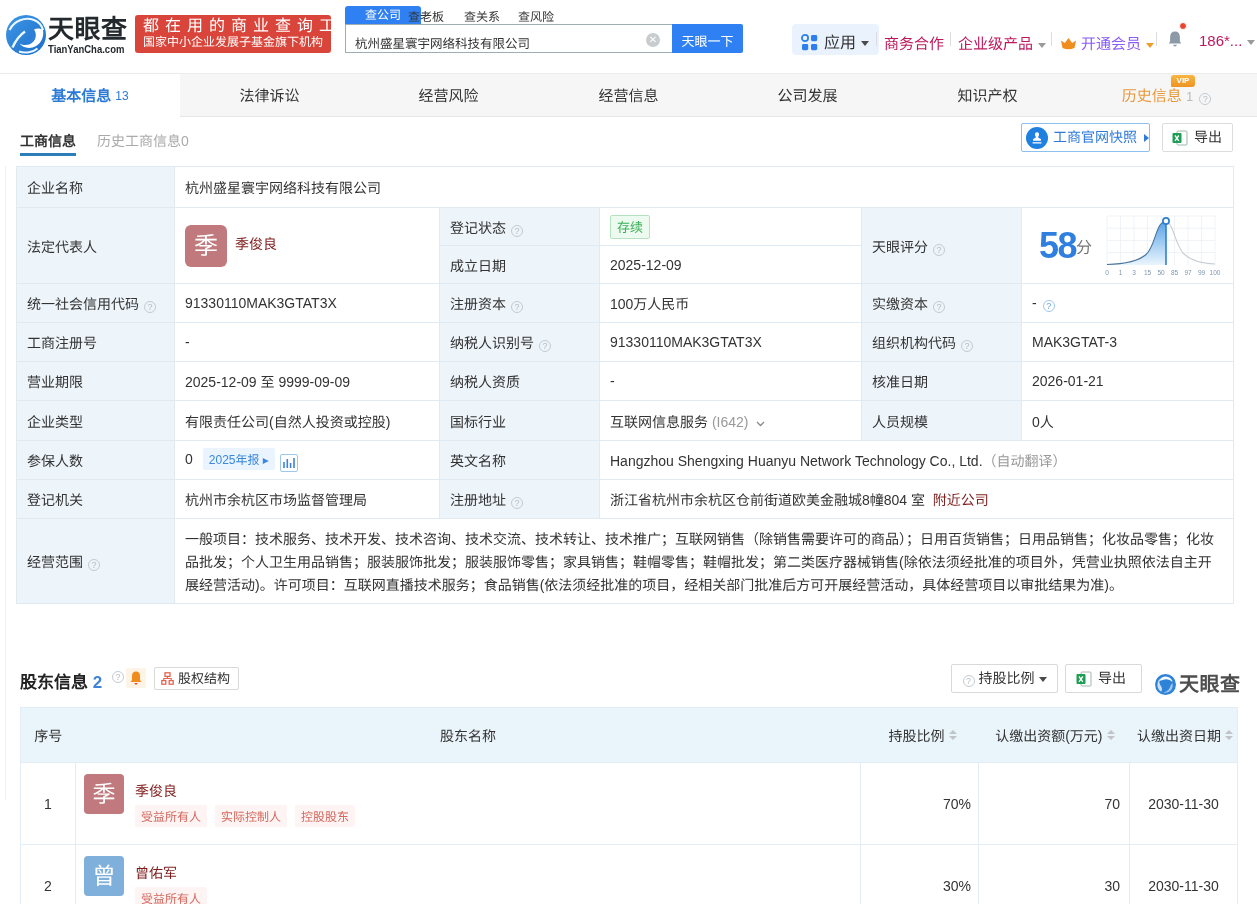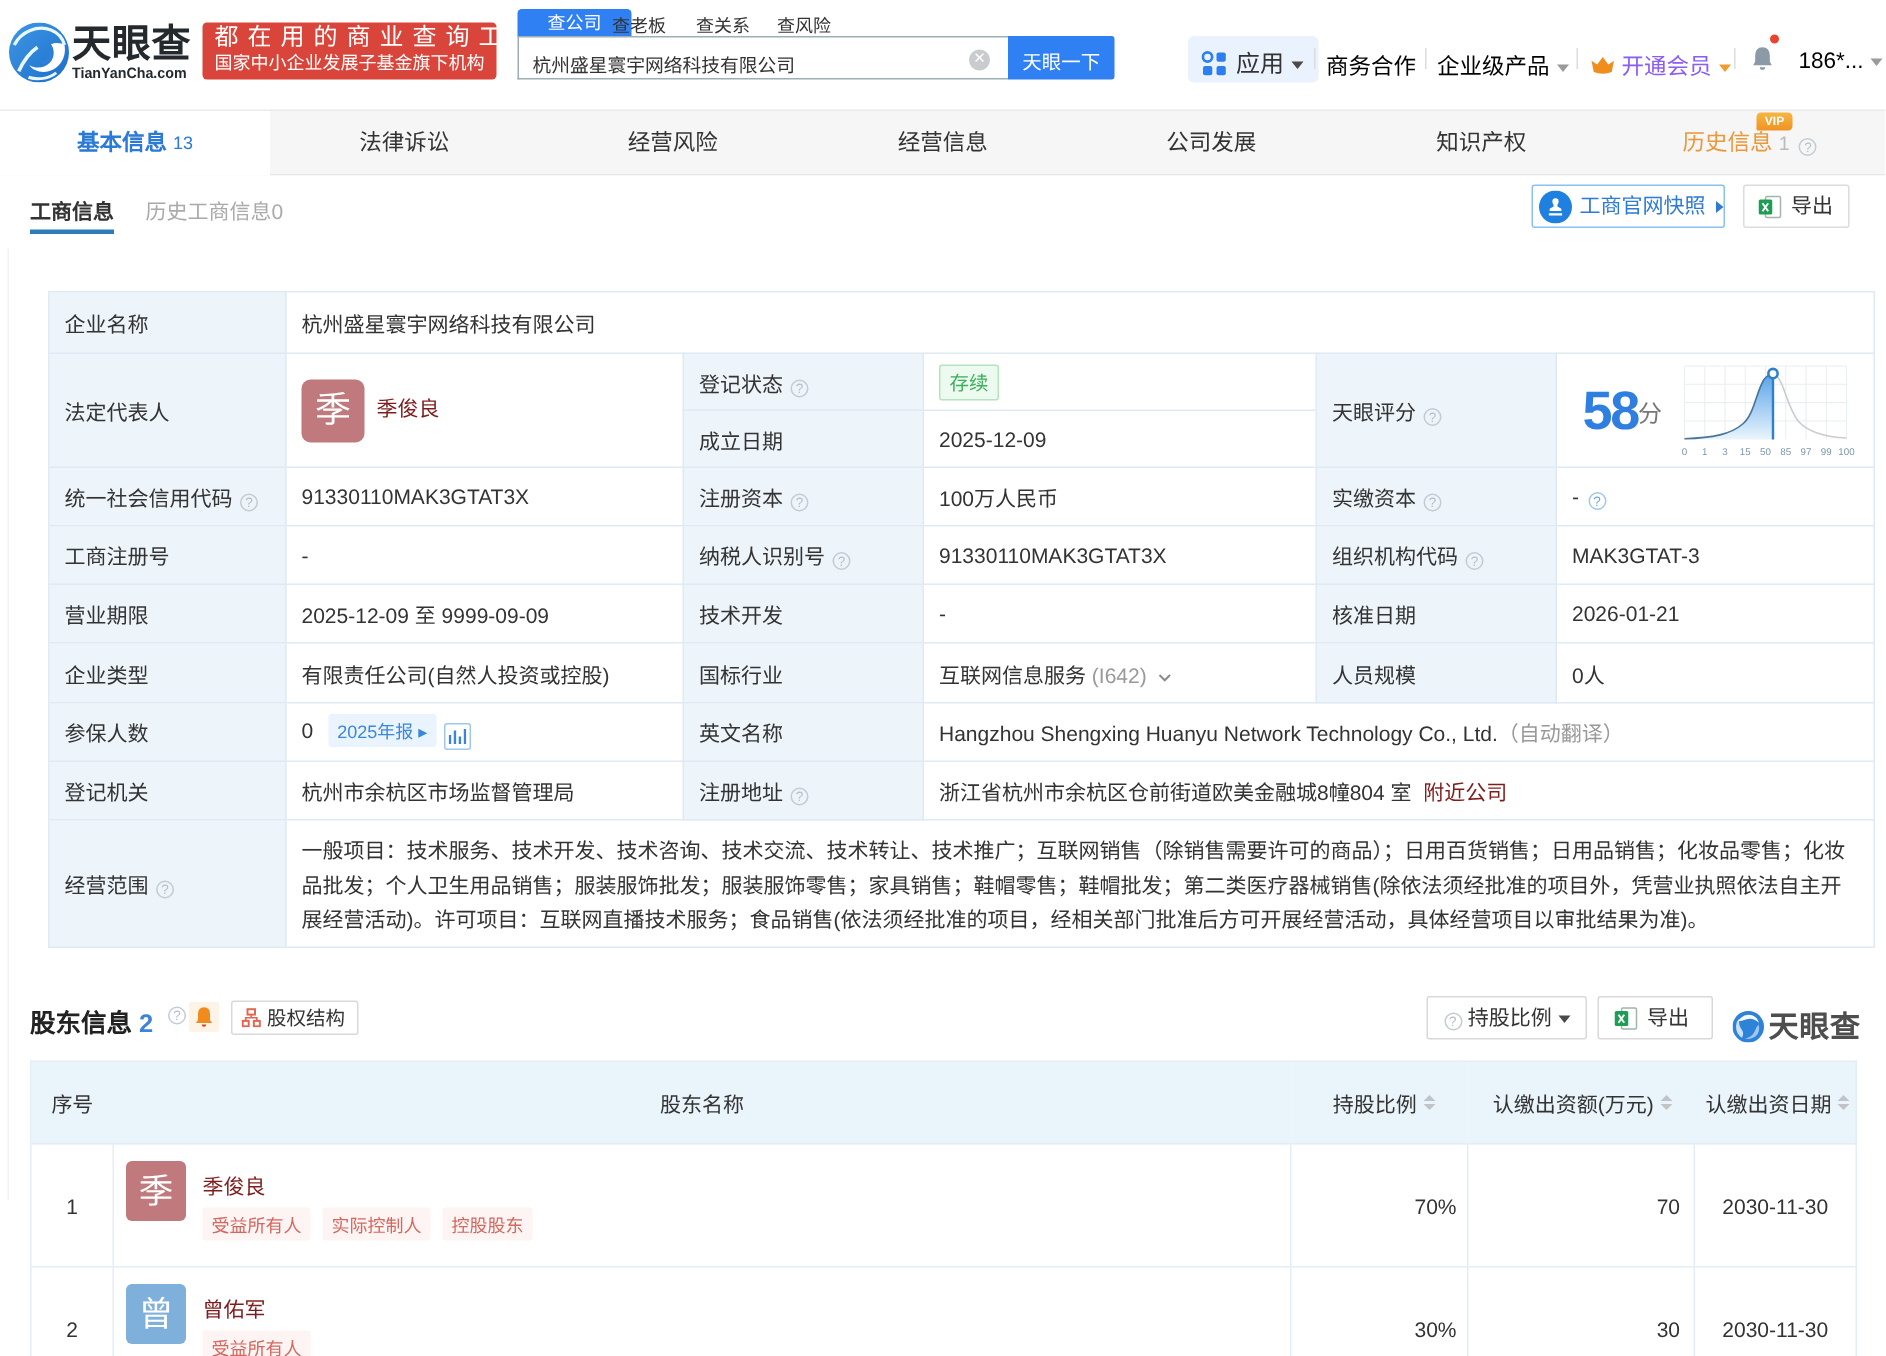--- a/index.html
+++ b/index.html
@@ -12,34 +12,34 @@
 #redbadge { background:#d9453a; border-radius:3px; color:#fff; width:196px; height:38px; padding:2px 0 0 8px; }
 #redbadge .l1 { font-size:16px; letter-spacing:6px; line-height:17px; white-space:nowrap; }
 #redbadge .l2 { font-size:12px; letter-spacing:0px; line-height:17px; white-space:nowrap; }
 .stab { display:inline-block; font-size:12px; color:#333; }
 #stab1 { background:#2f81f3; color:#fff; border-radius:3px 3px 0 0; text-align:center; }
 #searchinput { border:1px solid #9fadb5; border-right:none; background:#fff; font-size:12.5px; color:#333; padding:8px 0 0 9px; }
 #searchbtn { background:#2f81f3; color:#fff; font-size:13px; text-align:center; padding-top:7px; border-radius:0 2px 2px 0; }
 .clearicon { width:14px; height:14px; border-radius:50%; background:#c9ccce; color:#fff; font-size:10px; text-align:center; line-height:14px; }
 #appbox { background:#eaf2fd; border-radius:4px; height:31px; padding:5px 10px 0 9px; font-size:16px; color:#333; white-space:nowrap; }
 .hsep { width:1px; height:14px; background:#dcdcdc; }
-.hmenu { font-size:15px; color:#000000; white-space:nowrap; }
+.hmenu { font-size:15px; color:#be185d; white-space:nowrap; }
 .caret { display:inline-block; width:0; height:0; border-left:4px solid transparent; border-right:4px solid transparent; border-top:5px solid #4a4a4a; vertical-align:middle; margin-left:5px; }
 .caret.gray { border-top-color:#9a9a9a; }
 .caret.orange { border-top-color:#ef9c2d; }
 
 #navbar { top:73px; left:0; width:1257px; height:44px; background:#f6f6f6; border-top:1px solid #ececec; border-bottom:1px solid #e7e7e7; }
 .navtab { position:absolute; top:0; height:43px; line-height:43px; text-align:center; font-size:15px; color:#333; width:179px; }
 #navtab1 { left:0; width:180px; background:#fff; color:#2b7ad7; font-weight:bold; }
 #navtab1 sup { font-weight:normal; font-size:12px; color:#2b7ad7; vertical-align:1px; margin-left:4px; }
 
 #subtabs { top:117px; left:0; width:1257px; height:49px; background:#fff; }
 
 table { border-collapse:collapse; table-layout:fixed; }
-#infotable { position:absolute; top:166px; left:32px; width:1217px;margin-top:28px; }
+#infotable { position:absolute; top:166px; left:16px; width:1217px; }
 #infotable td { border:1px solid #dfeaf3; font-size:14px; color:#333; padding:0 10px; vertical-align:middle; }
 #infotable td.lbl { background:#edf4fa; }
 .qicon { display:inline-block; width:12px; height:12px; border:1px solid #c3ccd2; border-radius:50%; color:#b4bec6; font-size:9px; line-height:10px; text-align:center; vertical-align:-1px; margin-left:5px; background:transparent; }
 .blue { color:#7f1d1d; }
 .gray { color:#999; }
 .tag-green { display:inline-block; border:1px solid #b5e2c0; background:#edfaf0; color:#3bb159; font-size:13px; padding:1px 6px 2px; border-radius:2px; }
 .avatar { display:inline-block; width:38px; height:38px; border-radius:4px; color:#fff; text-align:center; }
 .tag-blue { display:inline-block; background:#e9f4fe; color:#3a87dd; font-size:12px; padding:2px 6px 3px; border-radius:2px; }
 
 .btn { position:absolute; border:1px solid #d9d9d9; border-radius:2px; background:#fff; font-size:14px; color:#333; }
@@ -217,21 +217,21 @@
           <td class="lbl">工商注册号</td>
           <td>-</td>
           <td class="lbl">纳税人识别号<span class="qicon">?</span></td>
           <td>91330110MAK3GTAT3X</td>
           <td class="lbl">组织机构代码<span class="qicon">?</span></td>
           <td>MAK3GTAT-3</td>
         </tr>
     <tr style="height:39px;">
           <td class="lbl">营业期限</td>
           <td>2025-12-09 至 9999-09-09</td>
-          <td class="lbl">技术开发</td>
+          <td class="lbl">纳税人资质</td>
           <td>-</td>
           <td class="lbl">核准日期</td>
           <td>2026-01-21</td>
         </tr>
     <tr style="height:40px;">
           <td class="lbl">企业类型</td>
           <td>有限责任公司(自然人投资或控股)</td>
           <td class="lbl">国标行业</td>
           <td>互联网信息服务 <span class="gray">(I642)</span> <svg width="9" height="6" viewBox="0 0 9 6" style="margin-left:4px;">
               <path d="M1 1 L4.5 4.5 L8 1" fill="none" stroke="#8a8a8a" stroke-width="1.3"></path>

